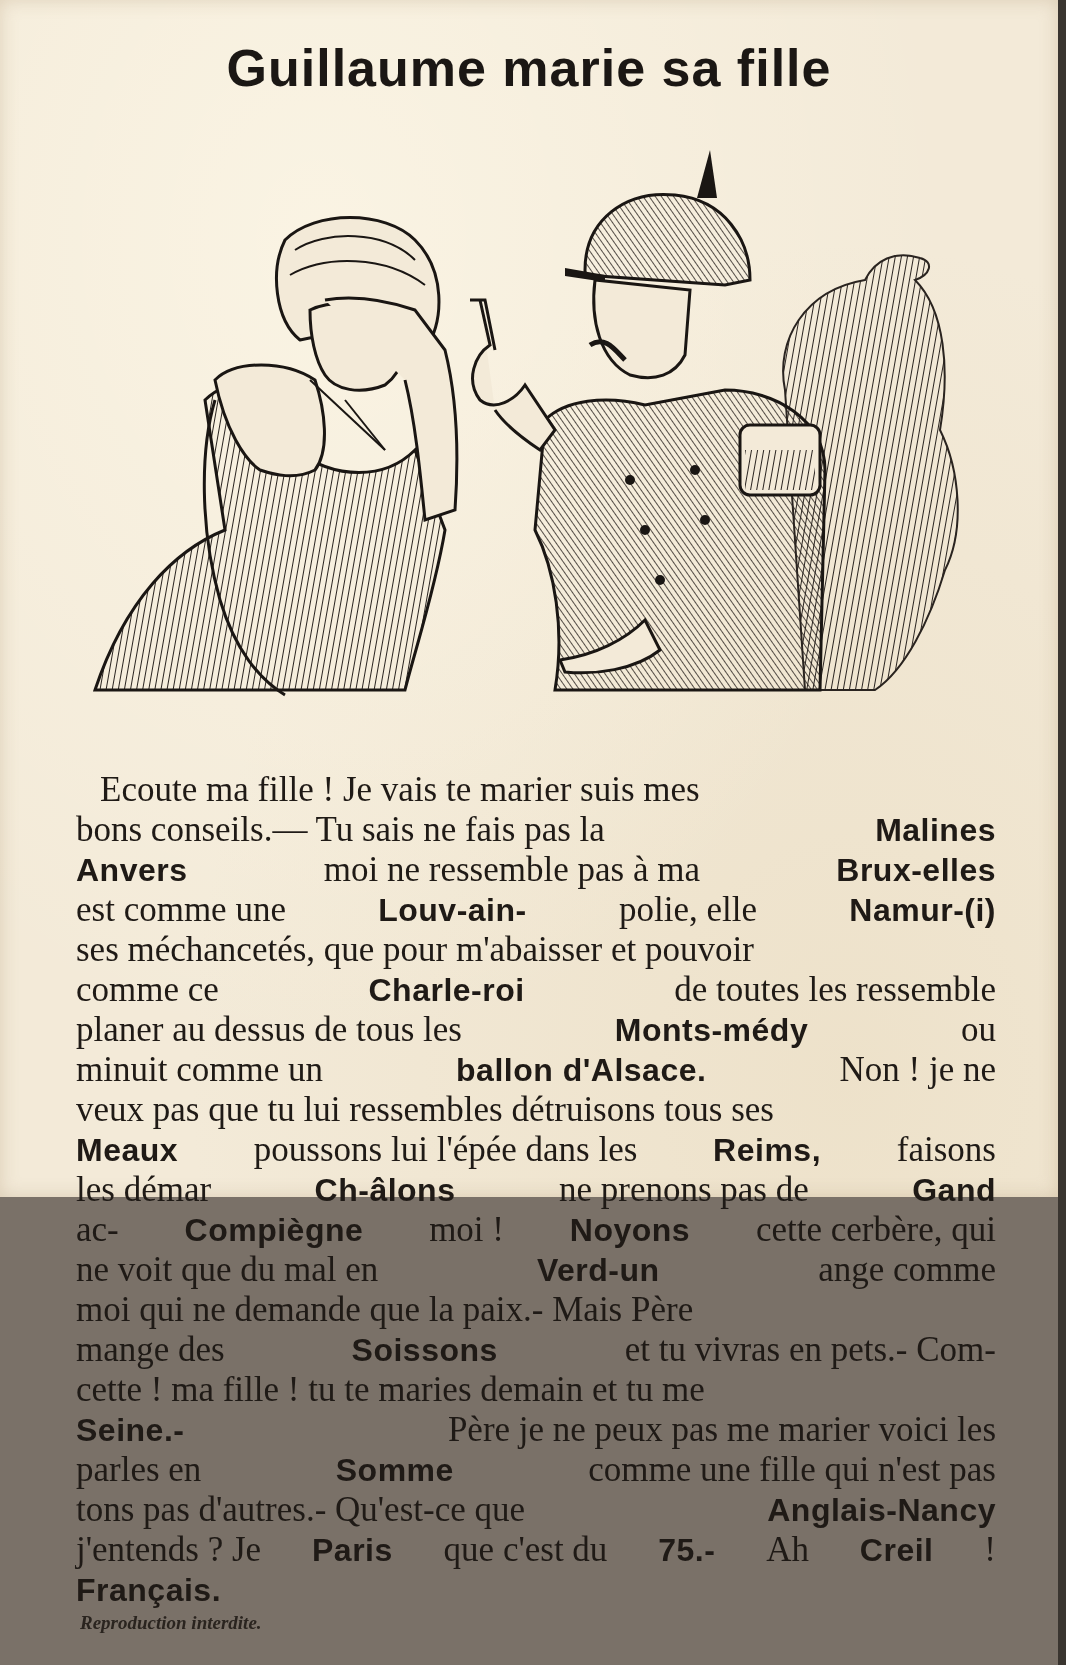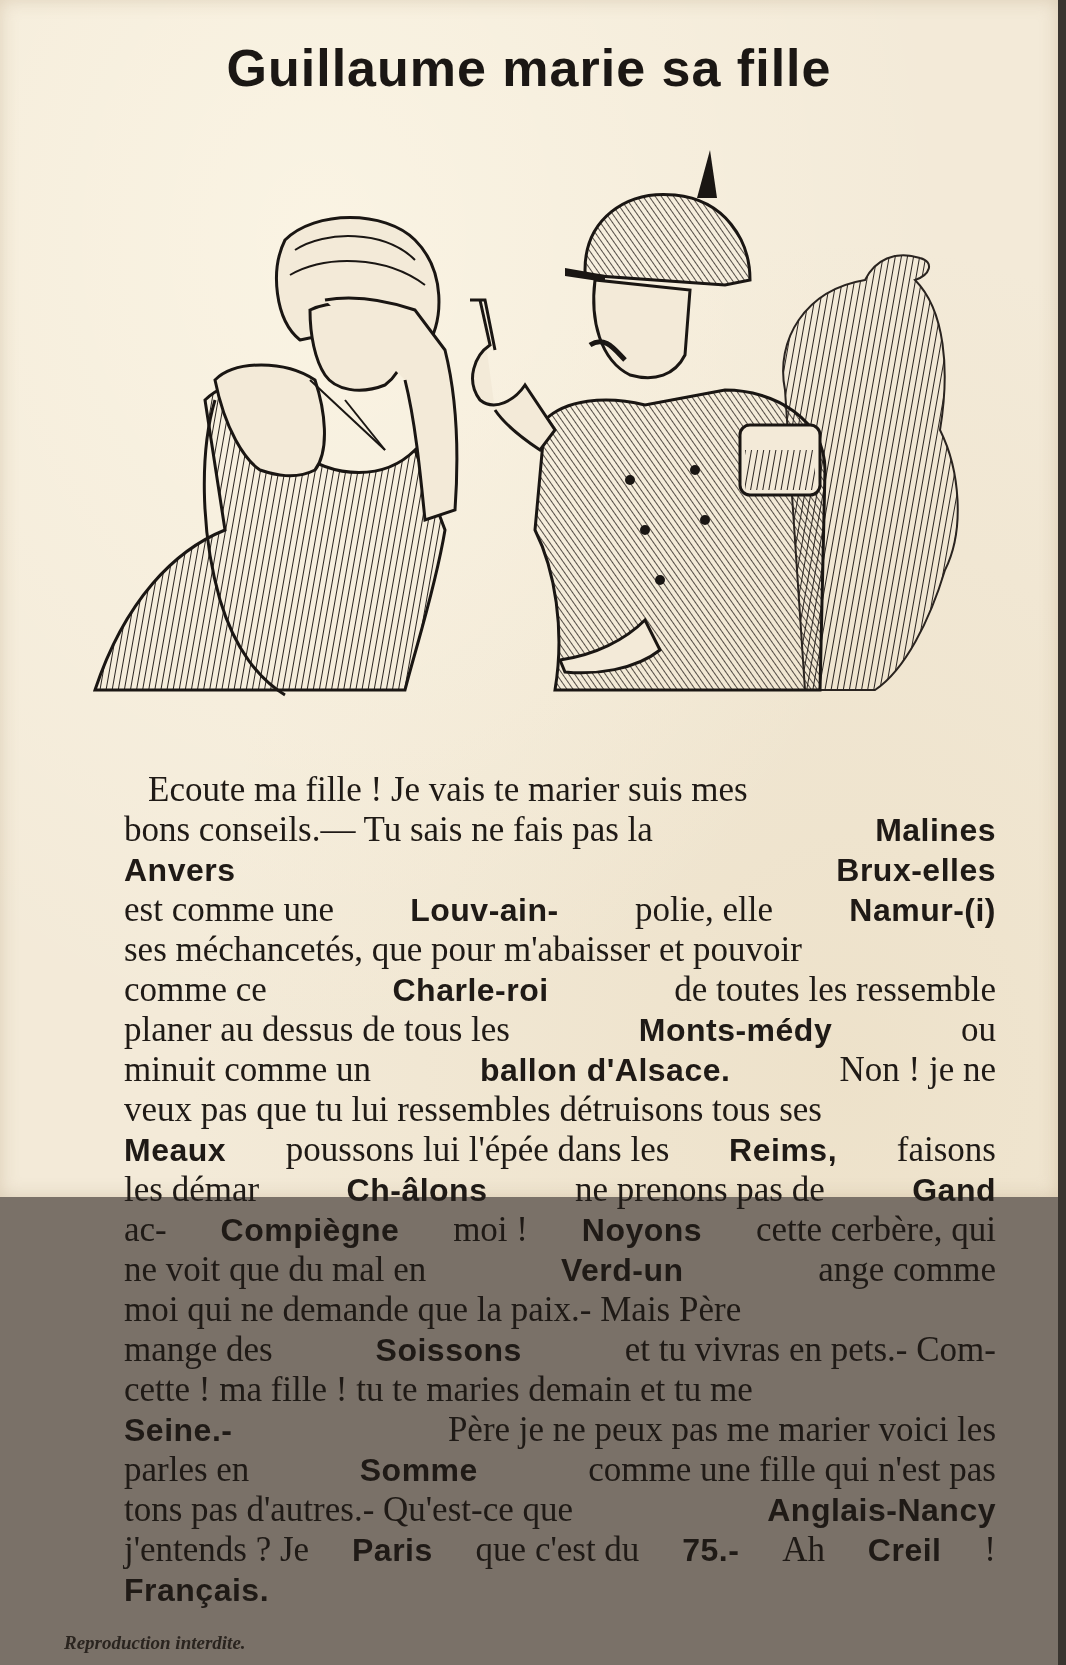--- a/index.html
+++ b/index.html
@@ -31,34 +31,33 @@
     .illustration {
       position: absolute; left: 85px; top: 150px; width: 930px; height: 590px;
     }
     .text-block {
       position: absolute; left: 76px; top: 770px; width: 920px;
       color: #1f1a16;
       font-size: 35px;
     }
     .line {
       display: flex; justify-content: space-between;
-      height: 40px; line-height: 40px; white-space: nowrap; margin-left: 48px;
+      height: 40px; line-height: 40px; white-space: nowrap;
     }
     .line.first { padding-left: 24px; }
     .line.last { justify-content: flex-start; }
     .line.last .seg { margin-right: 10px; }
     .seg.bold {
       font-family: Liberation Sans, sans-serif; font-weight: bold;
       font-size: 32px; letter-spacing: 0.5px;
     }
     .footer {
-      position: absolute; left: 64px; top: 1612px;
+      position: absolute; left: 80px; top: 1612px;
       font-style: italic; font-weight: bold; font-size: 19px;
       color: #2a241f;
-      margin-top: 20px;
     }
   </style>
 </head>
 <body>
 
 <div class="card">
   <div class="title">Guillaume marie sa fille</div>
 
   <div class="illustration">
     <svg width="930" height="590" viewBox="0 0 930 590" xmlns="http://www.w3.org/2000/svg">
@@ -115,20 +114,21 @@
   <div class="text-block" id="text-block">
       <div class="line first">
         <span class="seg">Ecoute ma fille ! Je vais te marier suis mes</span>
       </div>
       <div class="line">
         <span class="seg">bons conseils.— Tu sais ne fais pas la</span>
         <span class="seg bold">Malines</span>
       </div>
       <div class="line">
         <span class="seg bold">Anvers</span>
+        <span class="seg">moi ne ressemble pas à ma</span>
         <span class="seg bold">Brux-elles</span>
       </div>
       <div class="line">
         <span class="seg">est comme une</span>
         <span class="seg bold">Louv-ain-</span>
         <span class="seg">polie, elle</span>
         <span class="seg bold">Namur-(i)</span>
       </div>
       <div class="line">
         <span class="seg">ses méchancetés, que pour m'abaisser et pouvoir</span>

